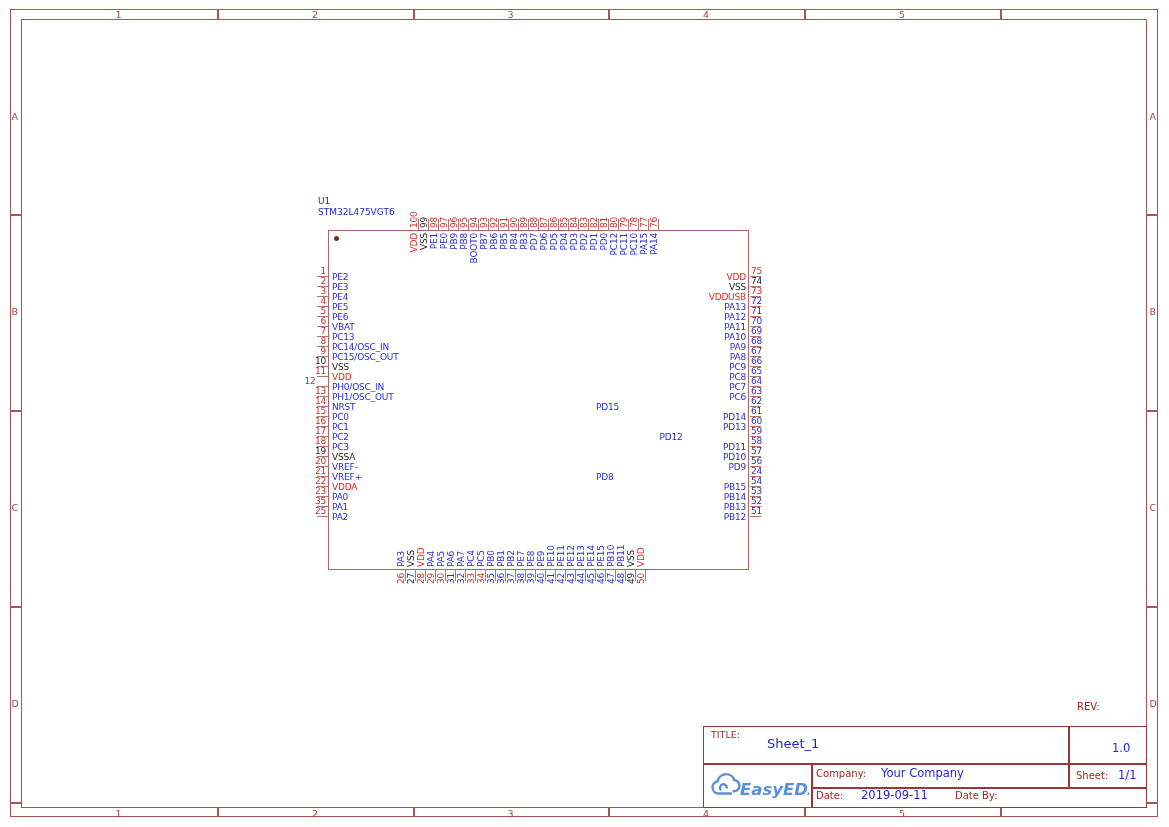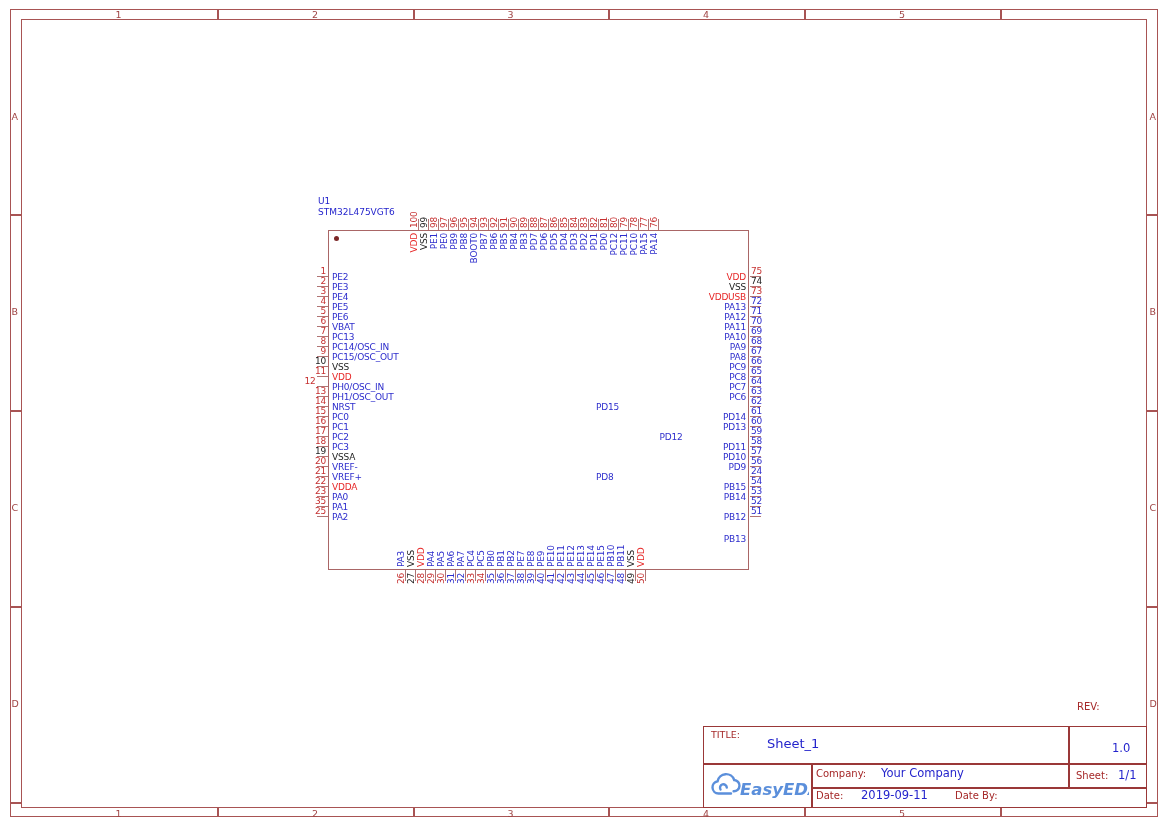--- a/index.html
+++ b/index.html
@@ -251,21 +251,21 @@
     <div class="pin-num" style="left: 751px; top: 466px; color: rgb(45, 45, 204);">24</div>
     <div class="pin-label" style="left: 596px; top: 472px; width: 150px; color: rgb(45, 45, 204);">PD8</div>
     <div class="stub-h" style="left: 750px; top: 486px; width: 11px;"></div>
     <div class="pin-num" style="left: 751px; top: 476px; color: rgb(45, 45, 204);">54</div>
     <div class="pin-label" style="left: 596px; top: 482px; width: 150px; text-align: right; color: rgb(45, 45, 204);">PB15</div>
     <div class="stub-h" style="left: 750px; top: 496px; width: 11px;"></div>
     <div class="pin-num" style="left: 751px; top: 486px; color: rgb(45, 45, 204);">53</div>
     <div class="pin-label" style="left: 596px; top: 492px; width: 150px; text-align: right; color: rgb(45, 45, 204);">PB14</div>
     <div class="stub-h" style="left: 750px; top: 506px; width: 11px;"></div>
     <div class="pin-num" style="left: 751px; top: 496px; color: rgb(45, 45, 204);">52</div>
-    <div class="pin-label" style="left: 596px; top: 502px; width: 150px; text-align: right; color: rgb(45, 45, 204); margin-top: 32px;">PB13</div>
+    <div class="pin-label" style="left: 596px; top: 502px; width: 150px; text-align: right; color: rgb(45, 45, 204);">PB13</div>
     <div class="stub-h" style="left: 750px; top: 516px; width: 11px;"></div>
     <div class="pin-num" style="left: 751px; top: 506px; color: rgb(45, 45, 204);">51</div>
     <div class="pin-label" style="left: 596px; top: 512px; width: 150px; text-align: right; color: rgb(45, 45, 204);">PB12</div>
     <div class="stub-v" style="left: 418px; top: 219px; height: 11px;"></div>
     <div class="vtext" style="left: 409px; top: 228px; color: rgb(198, 48, 48);">100</div>
     <div class="vtext vend" style="left: 409px; top: 233px; color: rgb(230, 38, 38);">VDD</div>
     <div class="stub-v" style="left: 428px; top: 219px; height: 11px;"></div>
     <div class="vtext" style="left: 419px; top: 228px; color: rgb(34, 34, 34);">99</div>
     <div class="vtext vend" style="left: 419px; top: 233px; color: rgb(34, 34, 34);">VSS</div>
     <div class="stub-v" style="left: 438px; top: 219px; height: 11px;"></div>

